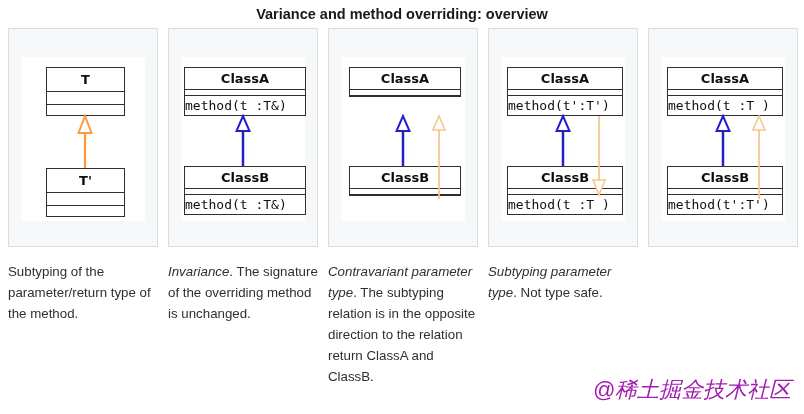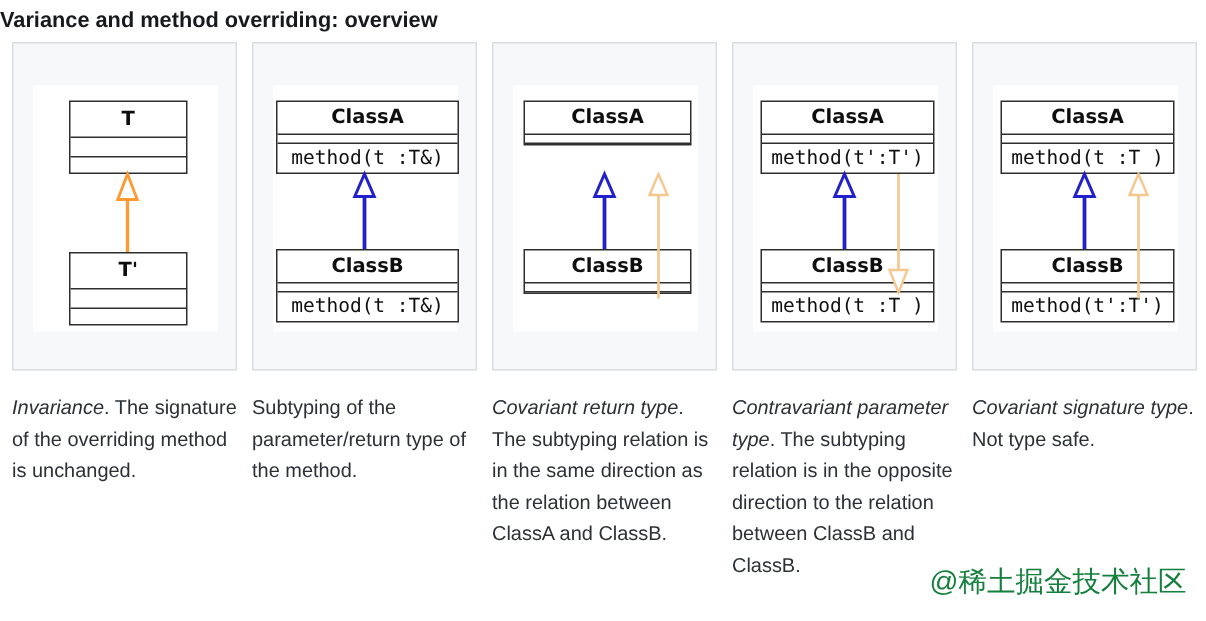--- a/index.html
+++ b/index.html
@@ -1,52 +1,52 @@
 <!DOCTYPE html>
 <html><head>
 <meta charset="utf-8">
 <style>
   html,body { margin:0; padding:0; }
   body {
     width:804px; height:414px; background:#ffffff; position:relative; overflow:hidden;
     font-family:"Liberation Sans", sans-serif;
   }
   .main-title {
-    padding-top:6px; font-size:14.5px; font-weight:700; color:#17191c;
+    padding-top:6px; text-align:center; font-size:14.5px; font-weight:700; color:#17191c;
   }
   .panels { position:absolute; left:8px; top:28px; display:flex; gap:10px; }
   .panel {
     width:150px; height:219px; box-sizing:border-box; position:relative;
     background:#f7f8fa; border:1px solid #d9dde2;
   }
   .canvas { position:absolute; left:13px; top:28px; width:123px; height:164px; background:#ffffff; }
   .cls { position:absolute; background:#ffffff; border:1.4px solid #2e2e2e; box-sizing:content-box; z-index:1; }
   .cls .title {
     height:21px; line-height:21px; border-bottom:1.4px solid #2e2e2e; text-align:center;
     font-family:"DejaVu Sans", sans-serif; font-weight:700; font-size:13px; color:#0e0e0e;
   }
   .cls .title.tall { height:23px; line-height:23px; }
   .cls .mid  { height:5px; border-bottom:1.4px solid #2e2e2e; }
   .cls .method {
-    height:19px; line-height:19px; text-align:center; white-space:pre;
+    height:19px; line-height:19px; text-align:left; white-space:pre;
     font-family:"DejaVu Sans Mono", monospace; font-size:13px; color:#0e0e0e;
   }
   .t-comp1 { height:12px; border-bottom:1.6px solid #2e2e2e; }
   .t-comp2 { height:10px; }
   svg.arrows { position:absolute; left:0; top:0; z-index:2; pointer-events:none; }
   .l-blue    { stroke:#2121cc; stroke-width:2.5; }
   .h-blue    { fill:#ffffff; stroke:#2121cc; stroke-width:2; }
   .l-orange  { stroke:#ff9933; stroke-width:2.2; }
   .h-orange  { fill:#ffffff; stroke:#ff9933; stroke-width:1.9; }
   .l-lorange { stroke:#f6c78f; stroke-width:1.8; }
   .h-lorange { fill:#ffffff; stroke:#f6c78f; stroke-width:1.6; }
   .captions { position:absolute; left:8px; top:261px; display:flex; gap:10px; }
   .caption { width:150px; font-size:13.3px; line-height:21px; color:#2b3037; }
   .caption i { font-style:italic; }
-  .watermark { position:absolute; right:13px; top:375px; font-size:19px; color:#15803d; }
+  .watermark { position:absolute; right:13px; top:375px; font-size:22px; color:#a21caf;font-style:italic; }
 </style>
 </head>
 <body>
 
 <div class="main-title">Variance and method overriding: overview</div>
 
 <div class="panels">
 
   <div class="panel">
     <div class="canvas"></div>
@@ -138,20 +138,19 @@
       <line class="l-blue" x1="74" y1="100" x2="74" y2="137"></line>
       <polygon class="h-blue" points="74,87 67.5,102 80.5,102"></polygon>
       <line class="l-lorange" x1="110" y1="99" x2="110" y2="170"></line>
       <polygon class="h-lorange" points="110,87 104,101 116,101"></polygon>
     </svg>
   </div>
 
 </div>
 
 <div class="captions">
+  <div class="caption"><i></i><span>Subtyping of the parameter/return type of the method.</span></div>
   <div class="caption"><i>Invariance</i><span>. The signature of the overriding method is unchanged.</span></div>
-  <div class="caption"><i></i><span>Subtyping of the parameter/return type of the method.</span></div>
-  <div class="caption"><i>Covariant return type</i><span>. The subtyping relation is in the same direction as the relation between ClassA and ClassB.</span></div>
-  <div class="caption"><i>Contravariant parameter type</i><span>. The subtyping relation is in the opposite direction to the relation between ClassB and ClassB.</span></div>
-  <div class="caption"><i>Covariant signature type</i><span>. Not type safe.</span></div>
+  <div class="caption"><i>Contravariant parameter type</i><span>. The subtyping relation is in the opposite direction to the relation return ClassA and ClassB.</span></div>
+  <div class="caption"><i>Subtyping parameter type</i><span>. Not type safe.</span></div>
 </div>
 
 <div class="watermark">@稀土掘金技术社区</div>
 
 </body></html>

